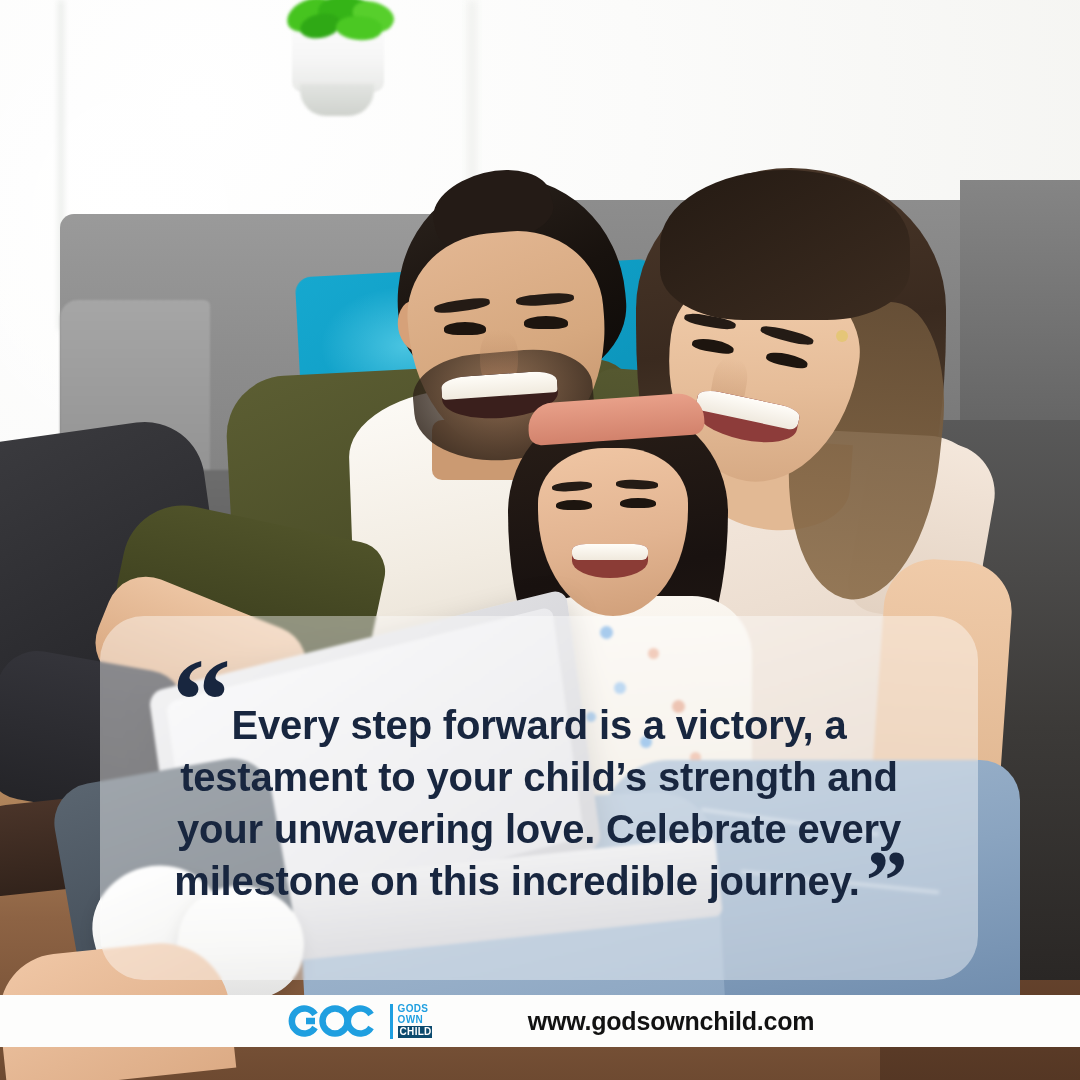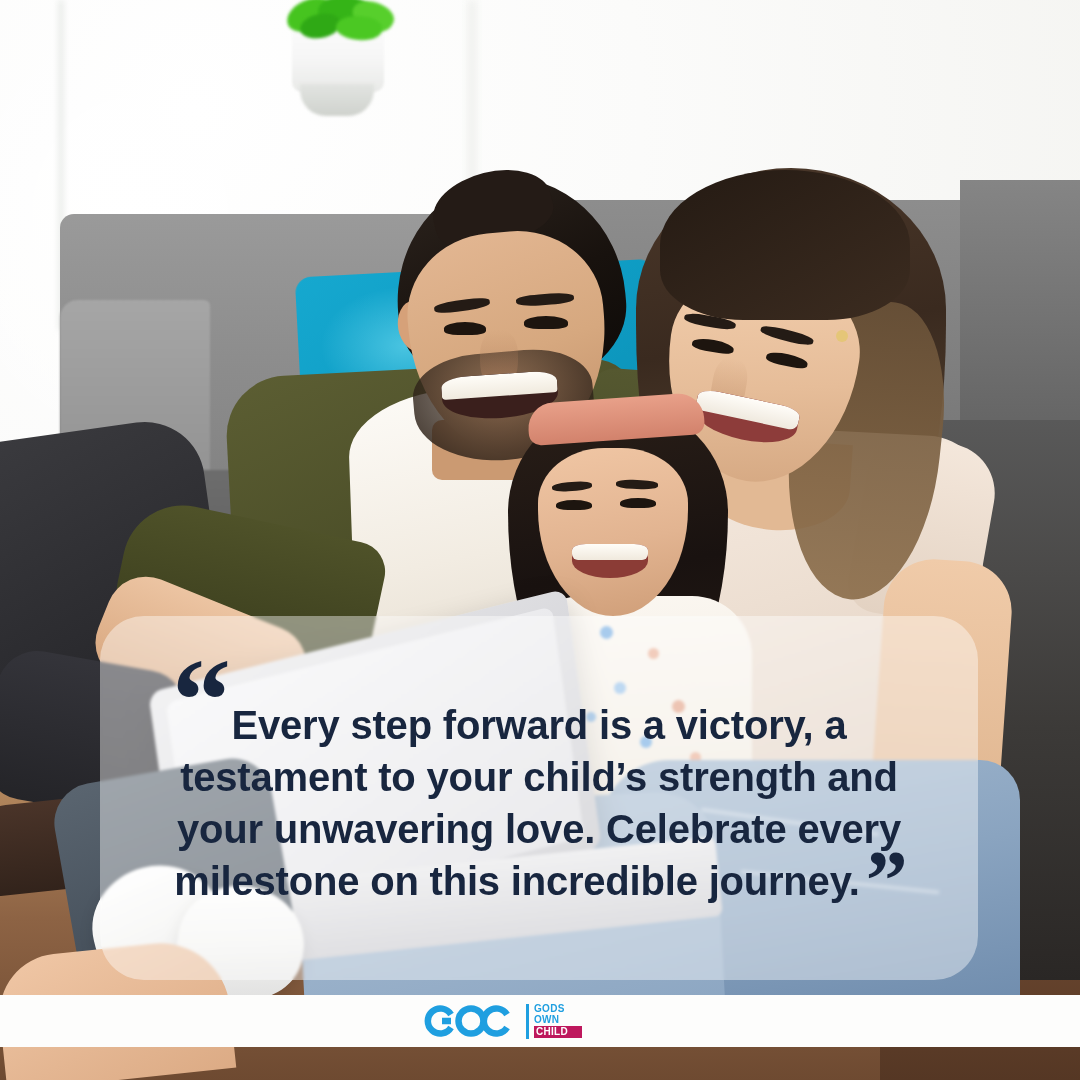--- a/index.html
+++ b/index.html
@@ -478,22 +478,22 @@
   .logo-words span {
     font-family:"Liberation Sans", sans-serif;
     font-weight:700;
     font-size:10px;
     color:#1f9fe0;
     letter-spacing:.3px;
     display:block;
     margin:.5px 0;
   }
   .logo-words .chip {
-    background:#be185d; color:#ffffff;
-    padding:1px 14px 1px 2px;
+    background:#0c4a6e; color:#ffffff;
+    padding:1px 0 1px 2px;
     width:fit-content;
   }
   .url {
     font-family:"Liberation Sans", sans-serif;
     font-weight:700;
     font-size:25px;
     color:#121212;
     letter-spacing:-0.2px;
     white-space:nowrap;
   }
@@ -630,15 +630,16 @@
           <path d="M83 10.5 A12.5 12.5 0 1 0 83 23.5"></path>
         </g>
       </svg>
       <div class="logo-words">
         <span>GODS</span>
         <span>OWN</span>
         <span class="chip">CHILD</span>
       </div>
     </div>
 
+    <div class="url">www.godsownchild.com</div>
   </div>
 
 </div>
 
 </body></html>

